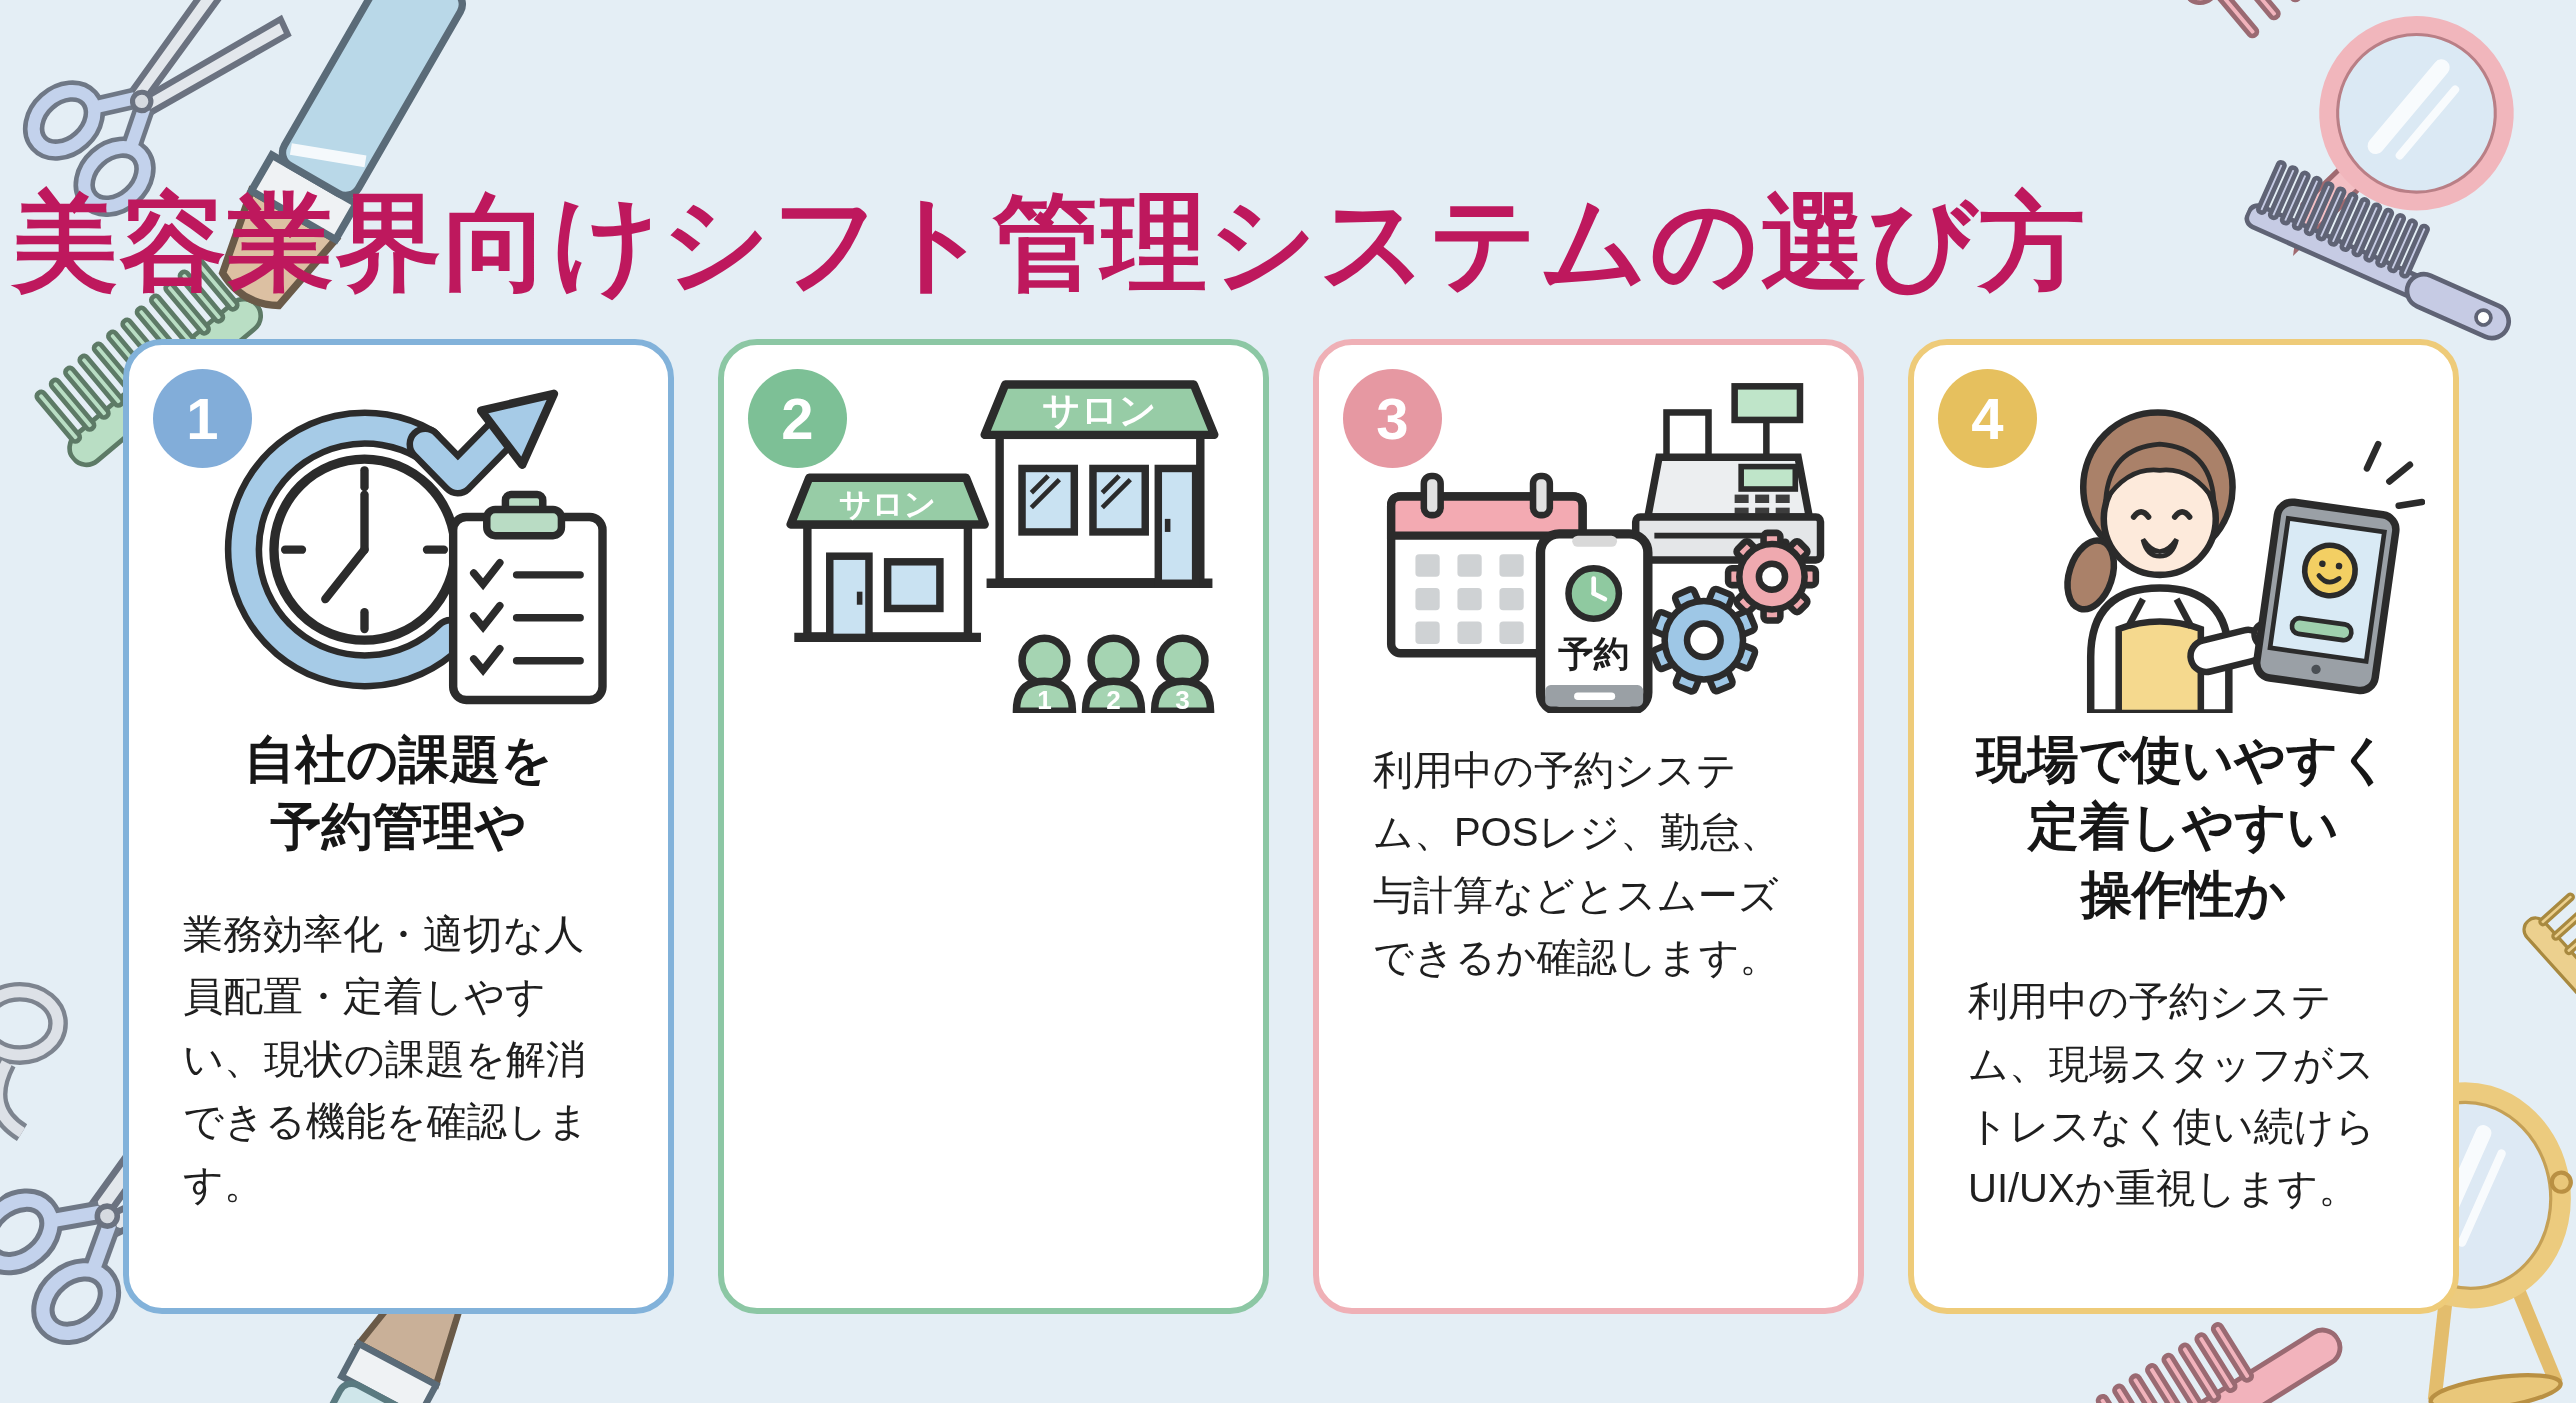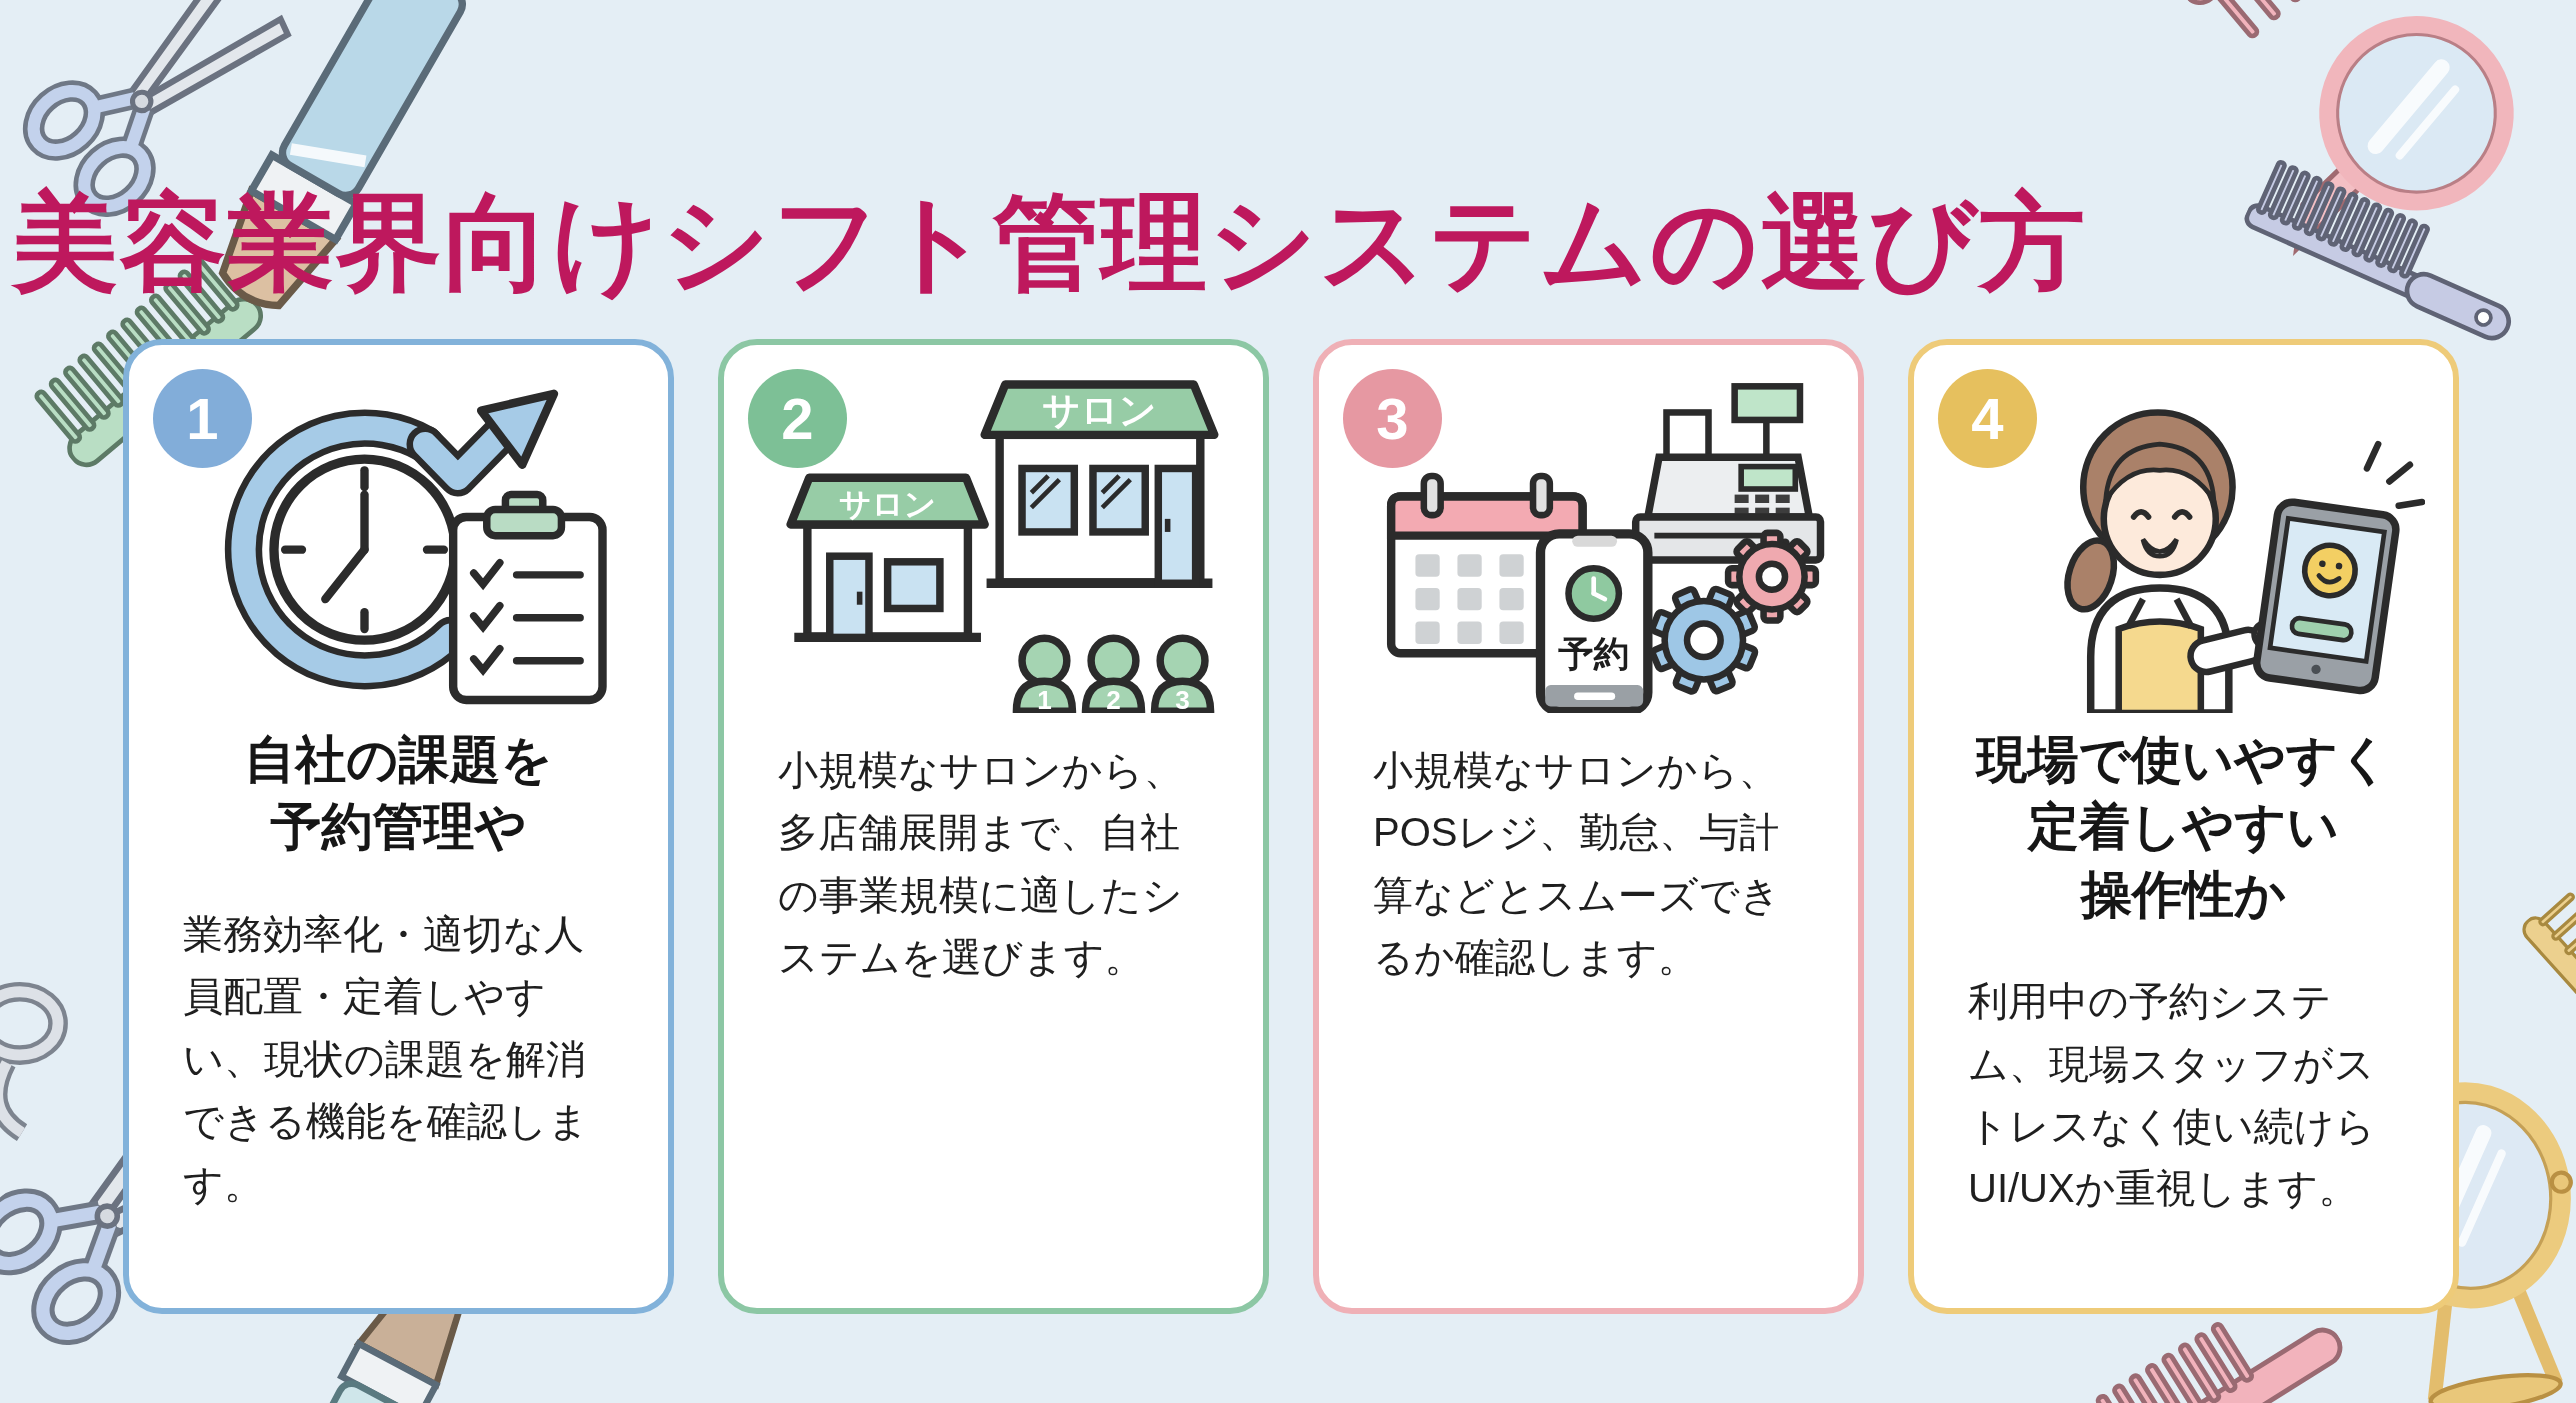--- a/index.html
+++ b/index.html
@@ -324,21 +324,20 @@
           <circle cx="444" cy="304" r="24"></circle>
           <path d="M414,358 q0,-32 30,-32 q30,0 30,32 z"></path>
         </g>
         <g font-size="28" font-weight="bold" fill="#ffffff" text-anchor="middle">
           <text x="296" y="356">1</text>
           <text x="370" y="356">2</text>
           <text x="444" y="356">3</text>
         </g>
       </svg>
     </div>
-    <p class="card-body">小規模なサロンから、多店舗展開まで、自社の事業規模に適したシステムを選びます。</p>
   </section>
 
   <section class="card" style="border-color: rgb(239, 176, 182);">
     <div class="badge" style="background: rgb(230, 152, 162);">3</div>
     <div class="icon-area">
       <svg viewBox="0 0 500 360">
 
         <g>
           <rect x="325" y="38" width="45" height="50" fill="#ffffff" stroke="#2b2b2b" stroke-width="7"></rect>
           <line x1="432" y1="48" x2="432" y2="86" stroke="#2b2b2b" stroke-width="7"></line>
@@ -441,21 +440,21 @@
               </g>
             <g transform="rotate(337 365 282)">
                 <rect x="354" y="226" width="22" height="20" rx="4"></rect>
               </g>
             <circle cx="365" cy="282" r="42"></circle>
           </g>
           <circle cx="365" cy="282" r="18" fill="#ffffff" stroke="#2b2b2b" stroke-width="7"></circle>
         </g>
       </svg>
     </div>
-    <p class="card-body">小規模なサロンから、POSレジ、勤怠、与計算などとスムーズできるか確認します。</p>
+    <p class="card-body">利用中の予約システム、POSレジ、勤怠、与計算などとスムーズできるか確認します。</p>
   </section>
 
   <section class="card" style="border-color: rgb(238, 203, 121);">
     <div class="badge" style="background: rgb(230, 192, 94);">4</div>
     <div class="icon-area">
       <svg viewBox="0 0 500 360">
 
         <g stroke="#2b2b2b" stroke-width="7" stroke-linecap="round">
           <line x1="438" y1="98" x2="450" y2="72"></line>
           <line x1="462" y1="112" x2="484" y2="94"></line>

